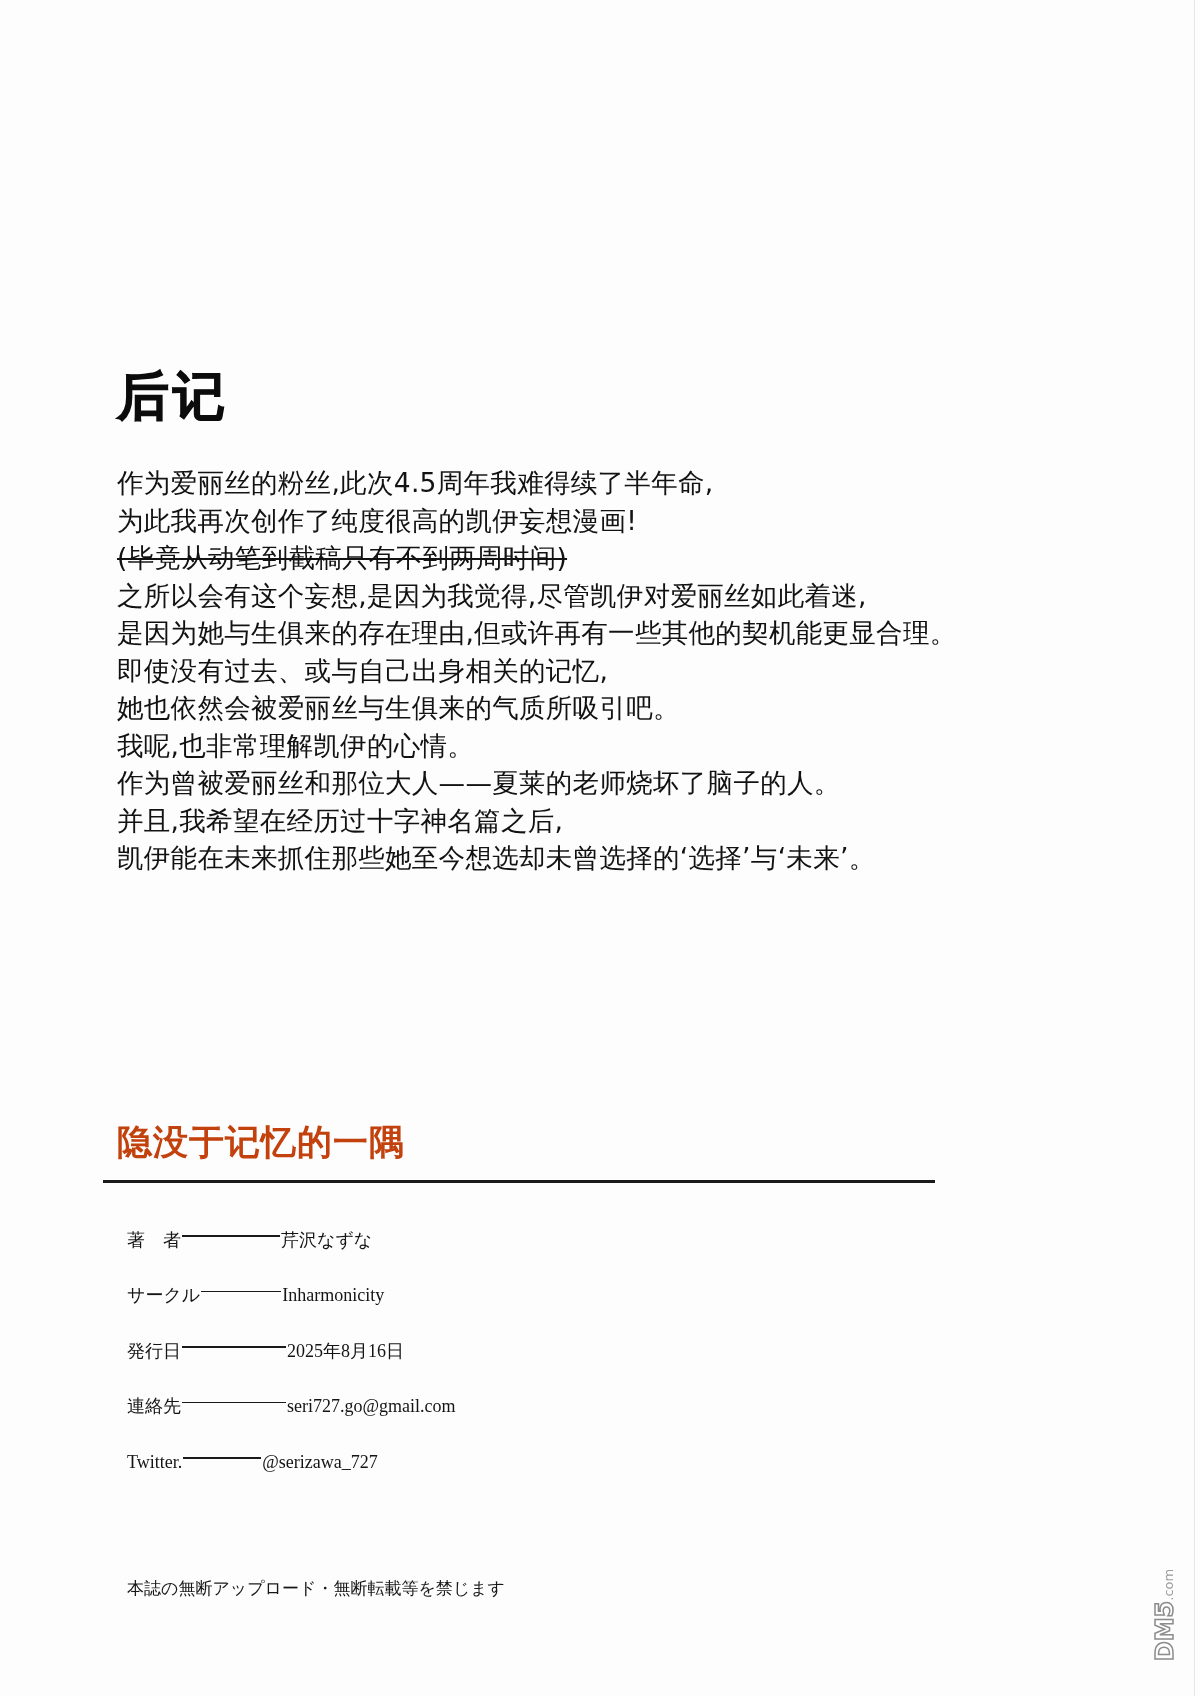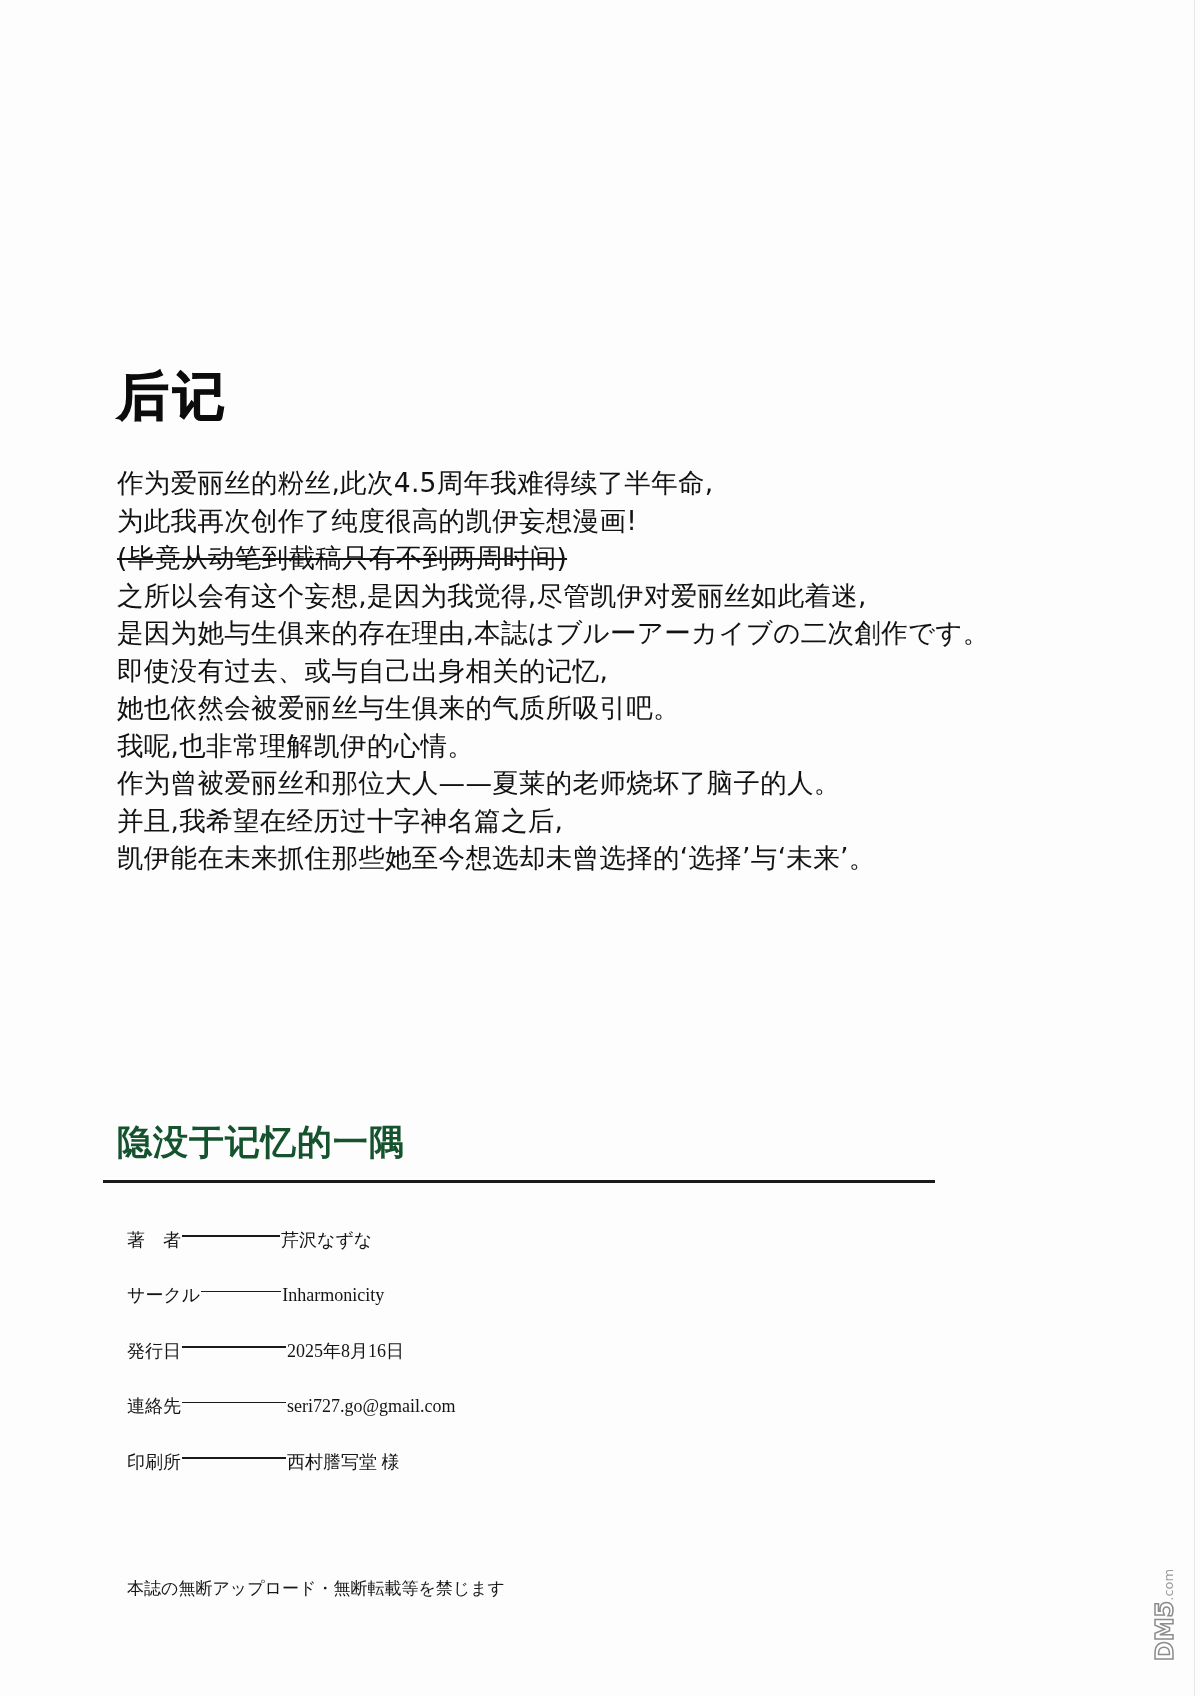--- a/index.html
+++ b/index.html
@@ -61,21 +61,21 @@
       left: 103px;
       top: 1120px;
       width: 840px;
     }
     .book-title {
       font-family: "DejaVu Serif", serif;
       font-size: 35px;
       line-height: 44px;
       margin: 0 0 0 14px;
       letter-spacing: 1px;
-      color: #14532d;
+      color: #c2410c;
     }
     .title-rule {
       height: 2.5px;
       width: 832px;
       background: #1a1a1a;
       margin-top: 16px;
       margin-bottom: 30px;
     }
     .credits {
       list-style: none;
@@ -149,21 +149,21 @@
 
 <div class="right-edge-line"></div>
 
 <section class="afterword">
   <h1 class="afterword-title">后记</h1>
   <ul class="afterword-body" id="afterword-body">
     <li>作为爱丽丝的粉丝,此次4.5周年我难得续了半年命,</li>
     <li>为此我再次创作了纯度很高的凯伊妄想漫画!</li>
     <li class="struck">(毕竟从动笔到截稿只有不到两周时间)</li>
     <li>之所以会有这个妄想,是因为我觉得,尽管凯伊对爱丽丝如此着迷,</li>
-    <li>是因为她与生俱来的存在理由,本誌はブルーアーカイブの二次創作です。</li>
+    <li>是因为她与生俱来的存在理由,但或许再有一些其他的契机能更显合理。</li>
     <li>即使没有过去、或与自己出身相关的记忆,</li>
     <li>她也依然会被爱丽丝与生俱来的气质所吸引吧。</li>
     <li>我呢,也非常理解凯伊的心情。</li>
     <li>作为曾被爱丽丝和那位大人——夏莱的老师烧坏了脑子的人。</li>
     <li>并且,我希望在经历过十字神名篇之后,</li>
     <li>凯伊能在未来抓住那些她至今想选却未曾选择的‘选择’与‘未来’。</li>
   </ul>
 </section>
 
 <section class="colophon">
@@ -184,23 +184,23 @@
       <span class="credit-label">発行日</span>
       <span class="credit-dash" style="width: 104px;"></span>
       <span class="credit-value">2025年8月16日</span>
     </li>
     <li>
       <span class="credit-label">連絡先</span>
       <span class="credit-dash" style="width: 104px;"></span>
       <span class="credit-value">seri727.go@gmail.com</span>
     </li>
     <li>
-      <span class="credit-label">印刷所</span>
-      <span class="credit-dash" style="width: 104px;"></span>
-      <span class="credit-value">西村謄写堂 様</span>
+      <span class="credit-label">Twitter. </span>
+      <span class="credit-dash" style="width: 78px;"></span>
+      <span class="credit-value">@serizawa_727</span>
     </li>
   </ul>
 </section>
 
 <ul class="notice">
   <li>本誌の無断アップロード・無断転載等を禁じます</li>
 </ul>
 
 <div class="watermark">
   <div class="watermark-text">

